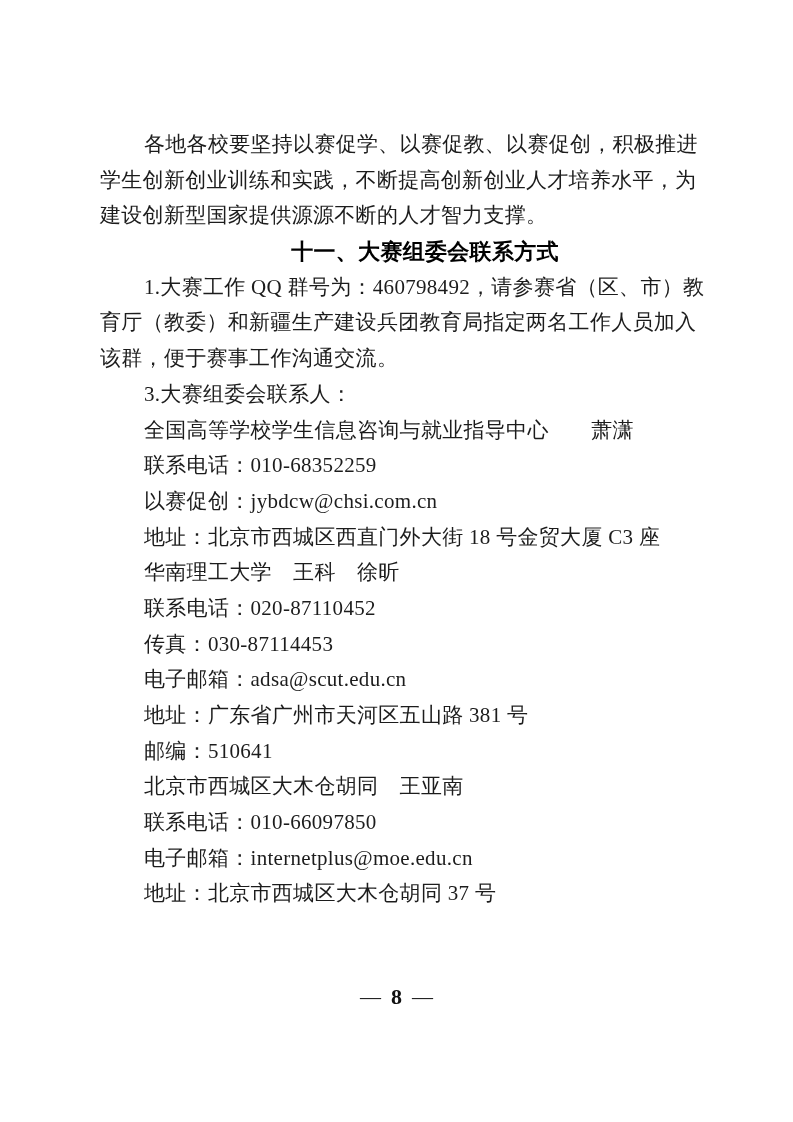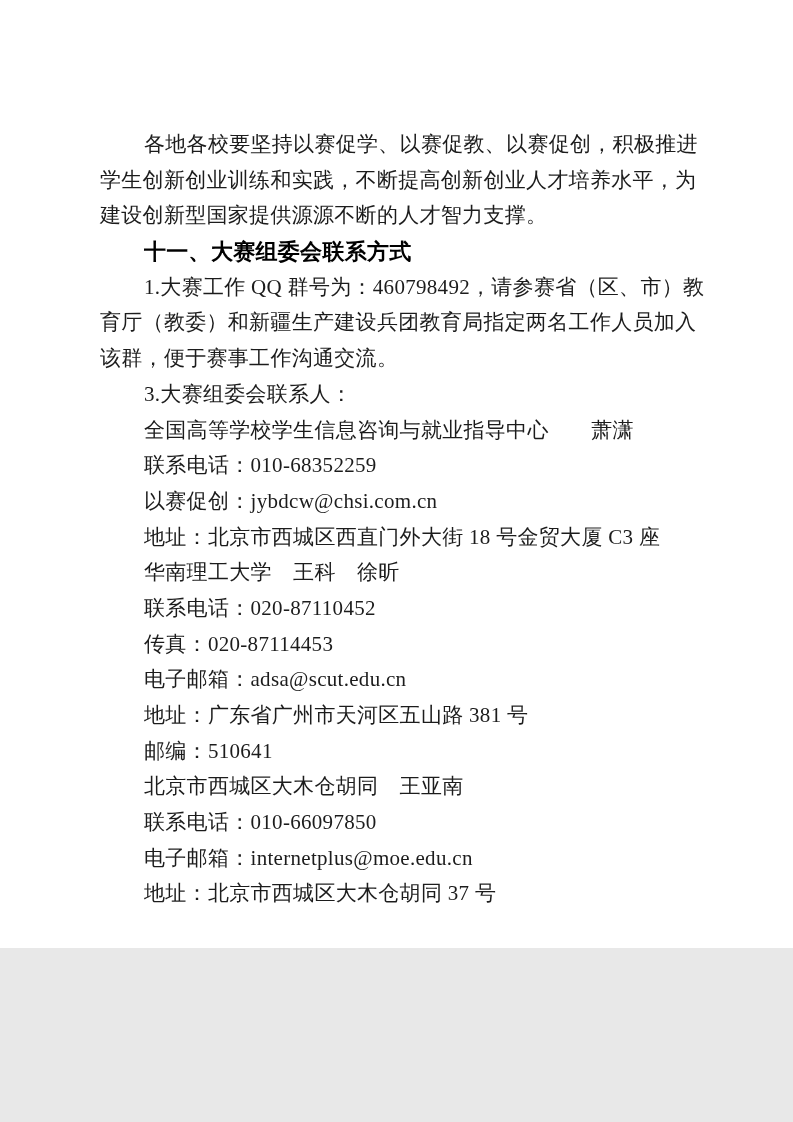--- a/index.html
+++ b/index.html
@@ -1,20 +1,20 @@
 <!DOCTYPE html>
 <html lang="zh"><head>
 <meta charset="utf-8">
 <style>
   * { margin: 0; padding: 0; box-sizing: border-box; }
   html, body { background: #e8e8e8; }
   .page {
     position: relative;
     width: 793px;
-    height: 948px;
+    height: 1122px;
     margin: 0 auto;
     background: #ffffff;
     overflow: hidden;
     font-family: "Liberation Serif", "DejaVu Serif", serif;
     color: #1c1c1c;
   }
   .content {
     position: absolute;
     top: 127px;
     left: 100px;
@@ -26,20 +26,21 @@
     font-size: 21px;
     white-space: nowrap;
     letter-spacing: 0.3px;
   }
   .ind { padding-left: 44px; }
   .heading {
     font-family: "Liberation Sans", "DejaVu Sans", sans-serif;
     font-weight: 700;
     font-size: 22px;
     color: #000000;
+    text-align: center;
   }
   .footer {
     position: absolute;
     top: 982px;
     left: 0;
     width: 100%;
     text-align: center;
     font-size: 21px;
     line-height: 30px;
     color: #111111;
@@ -72,21 +73,21 @@
     <section>
       <div class="line ind">全国高等学校学生信息咨询与就业指导中心　　萧潇</div>
       <div class="line ind">联系电话：010-68352259</div>
       <div class="line ind">以赛促创：jybdcw@chsi.com.cn</div>
       <div class="line ind">地址：北京市西城区西直门外大街 18 号金贸大厦 C3 座</div>
     </section>
 
     <section>
       <div class="line ind">华南理工大学　王科　徐昕</div>
       <div class="line ind">联系电话：020-87110452</div>
-      <div class="line ind">传真：020-87114453</div>
+      <div class="line ind">传真：030-87114453</div>
       <div class="line ind">电子邮箱：adsa@scut.edu.cn</div>
       <div class="line ind">地址：广东省广州市天河区五山路 381 号</div>
       <div class="line ind">邮编：510641</div>
     </section>
 
     <section>
       <div class="line ind">北京市西城区大木仓胡同　王亚南</div>
       <div class="line ind">联系电话：010-66097850</div>
       <div class="line ind">电子邮箱：internetplus@moe.edu.cn</div>
       <div class="line ind">地址：北京市西城区大木仓胡同 37 号</div>

